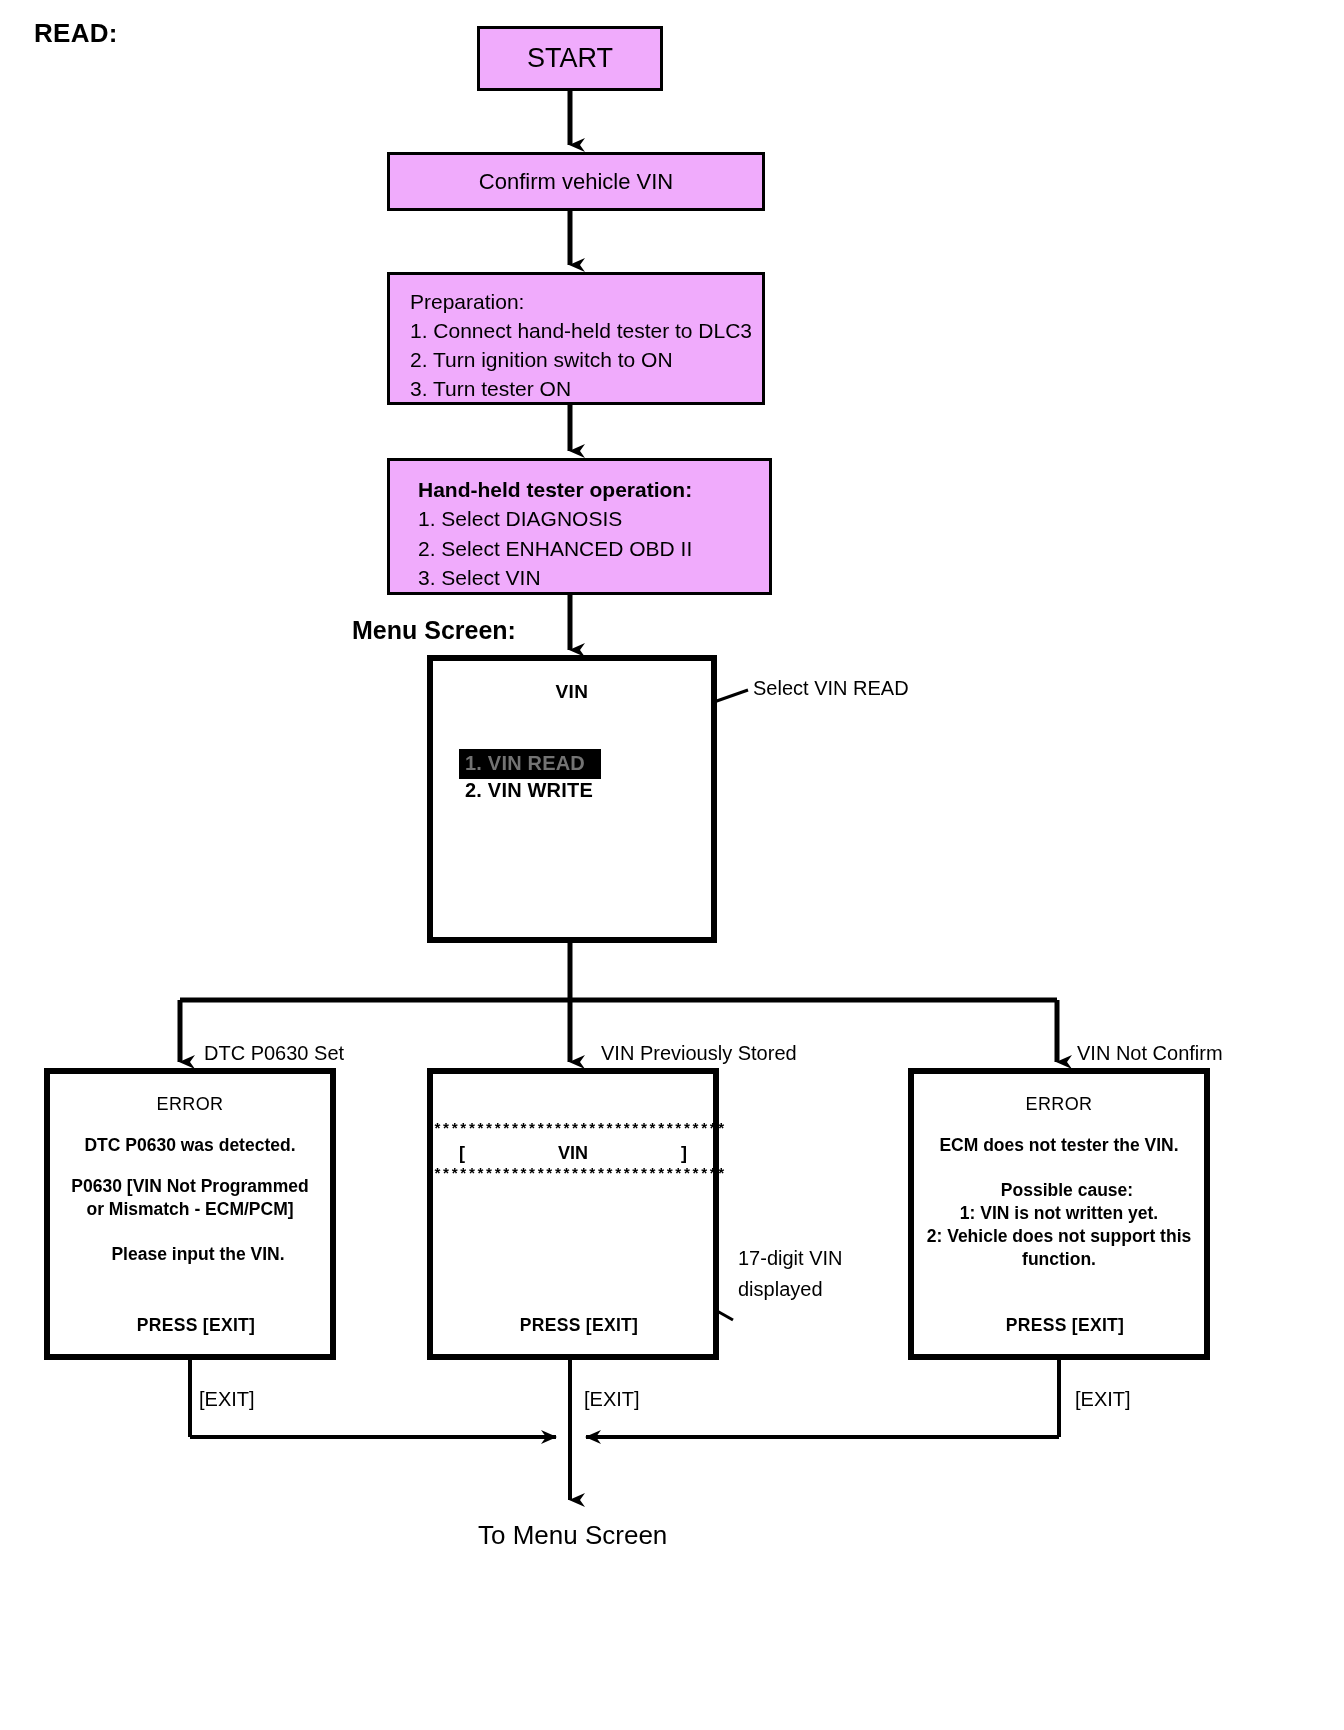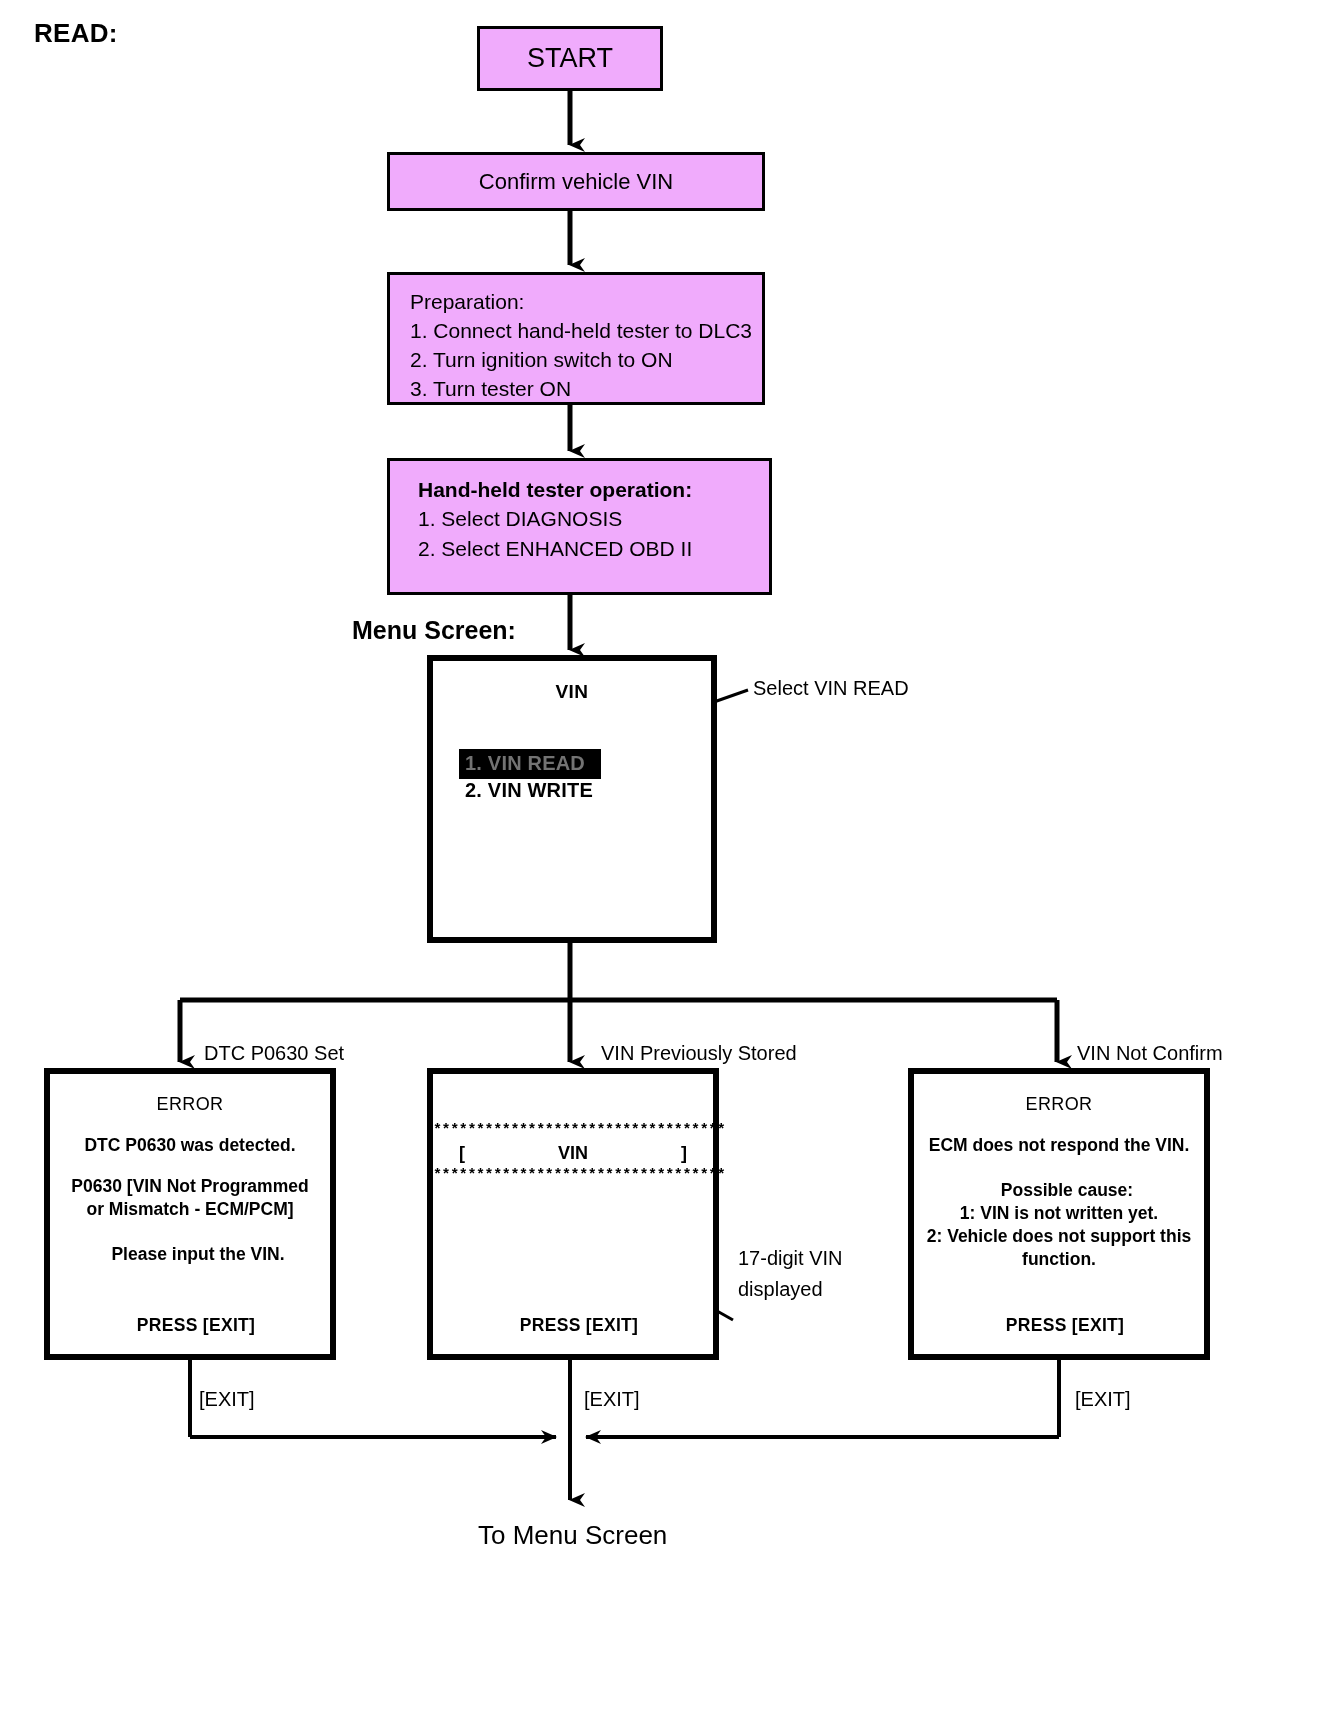--- a/index.html
+++ b/index.html
@@ -230,20 +230,21 @@
     <div>Preparation:</div>
     <div>1. Connect hand-held tester to DLC3</div>
     <div>2. Turn ignition switch to ON</div>
     <div>3. Turn tester ON</div>
   </div>
 
   <div class="abs box-thin box-tester">
     <div class="hdr">Hand-held tester operation:</div>
     <div>1. Select DIAGNOSIS</div>
     <div>2. Select ENHANCED OBD II</div>
+    <div>3. Select VIN</div>
   </div>
 
   <div class="abs menu-screen-label">Menu Screen:</div>
 
   <div class="abs box-thick screen-menu">
     <div class="title">VIN</div>
     <div><span class="menu-item highlight">1. VIN READ</span></div>
     <div><span class="menu-item plain">2. VIN WRITE</span></div>
   </div>
 
@@ -272,21 +273,21 @@
     <div class="vin-stars2">**********************************</div>
     <div class="press-exit">PRESS [EXIT]</div>
   </div>
 
   <div class="abs lbl lbl-17digit">
     <div style="max-width:130px;">17-digit VIN displayed</div>
   </div>
 
   <div class="abs box-thick screen-res screen-right">
     <div class="err-title">ERROR</div>
-    <div class="line gap-md">ECM does not respond the VIN.</div>
+    <div class="line gap-md">ECM does not tester the VIN.</div>
     <div class="line gap-lg">Possible cause:</div>
     <div class="line gap-sm">1: VIN is not written yet.</div>
     <div class="line gap-sm">2: Vehicle does not support this</div>
     <div class="line gap-sm">function.</div>
     <div class="press-exit">PRESS [EXIT]</div>
   </div>
 
   <div class="abs lbl lbl-exit-1">[EXIT]</div>
   <div class="abs lbl lbl-exit-2">[EXIT]</div>
   <div class="abs lbl lbl-exit-3">[EXIT]</div>

